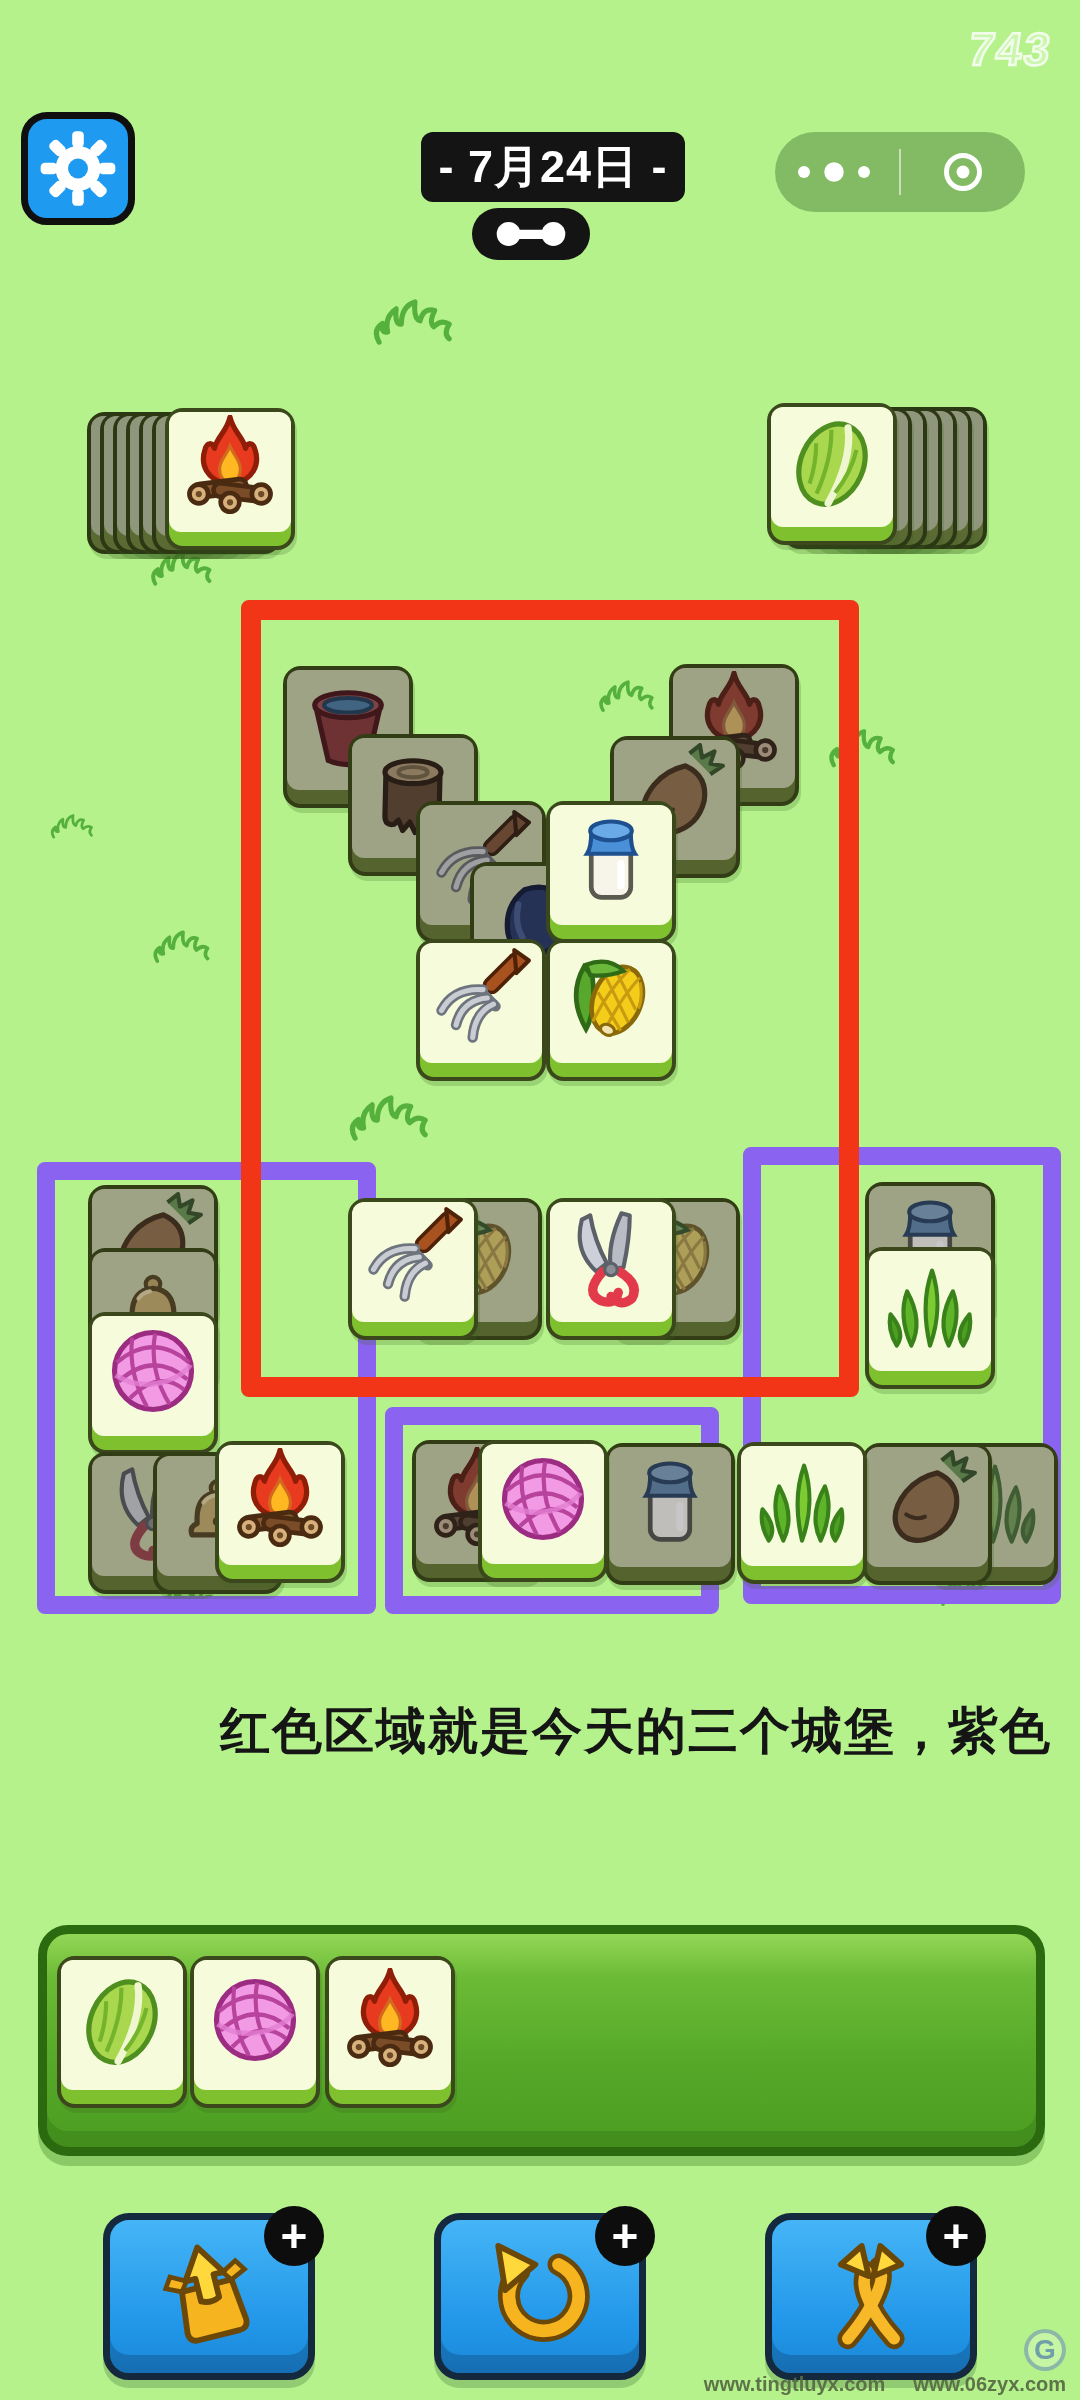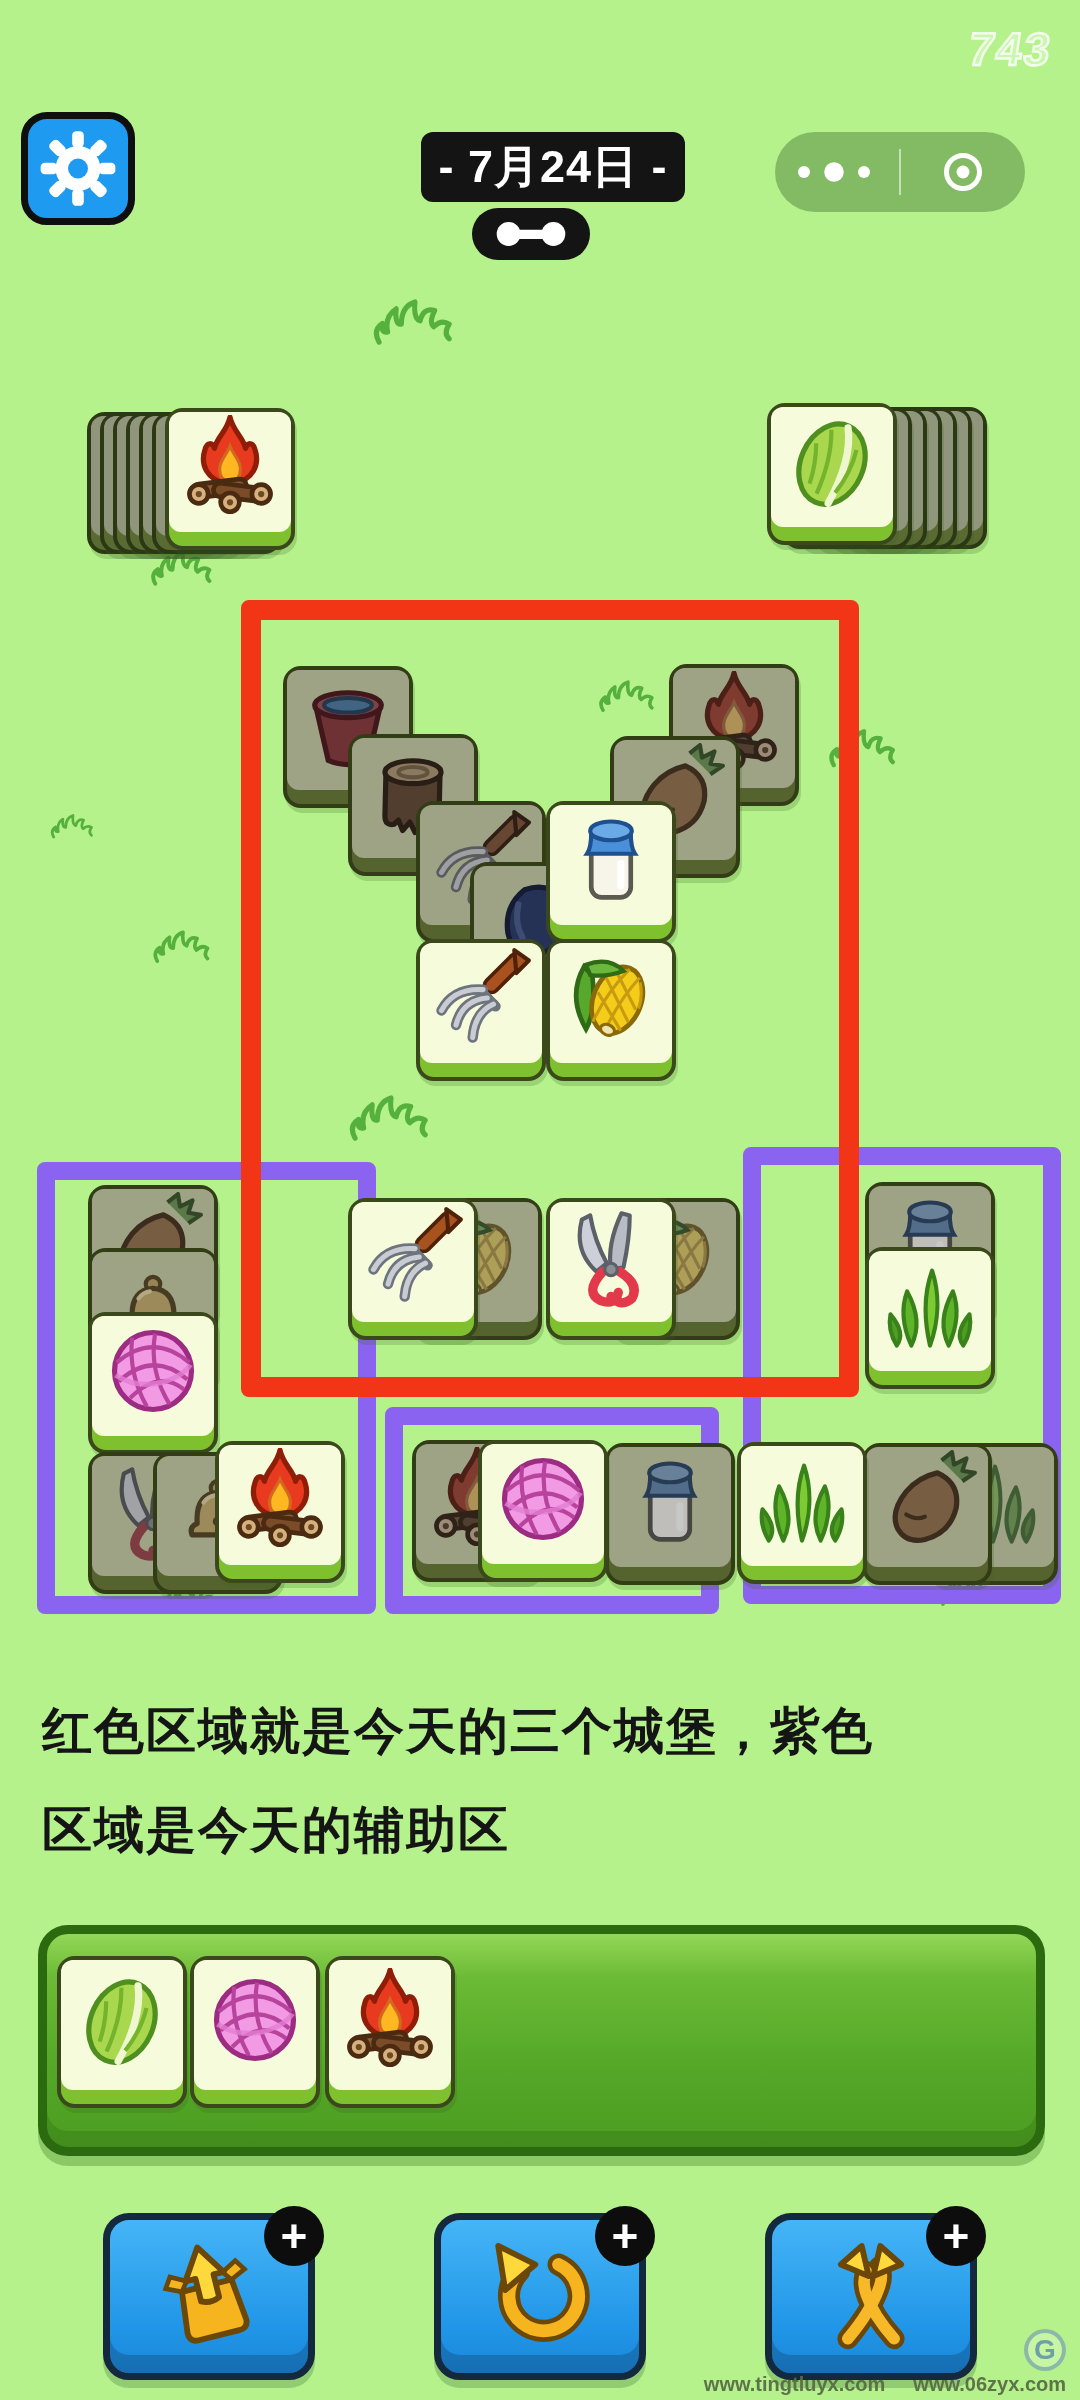--- a/index.html
+++ b/index.html
@@ -51,21 +51,21 @@
   .capsule{position:absolute;left:775px;top:132px;width:250px;height:80px;
         background:rgba(62,112,48,.42);border-radius:40px;display:flex;align-items:center;}
   .cap-half{flex:1;display:flex;align-items:center;justify-content:center;height:100%;background:none;border:none;}
   .cap-half .picon{display:block;}
   .cap-dots{width:92px;height:30px;}
   .cap-home{width:50px;height:50px;}
   .cap-divider{width:2px;height:46px;background:rgba(255,255,255,.55);}
 
   
   .caption{position:absolute;left:42px;top:1682px;width:1010px;z-index:5;font-size:50px;
-        font-weight:700;color:#151515;line-height:99px;letter-spacing:2px;}
+        font-weight:700;color:#151515;line-height:99px;letter-spacing:2px;text-align:right;}
 
   
   .tray{position:absolute;left:38px;top:1925px;width:1007px;height:231px;border-radius:30px;
         z-index:2;box-sizing:border-box;border:9px solid #2c6a10;
         background:linear-gradient(180deg,#93d757 0%,#6cbb36 20%,#55a828 60%,#4c9d22 100%);
         box-shadow:inset 0 -16px 0 rgba(20,70,5,.18),0 10px 0 rgba(44,106,16,.30);}
 
   
   .toolbar{position:absolute;inset:0;z-index:6;pointer-events:none;}
   .prop-btn{pointer-events:auto;position:absolute;top:2213px;width:212px;height:167px;border-radius:26px;
@@ -722,21 +722,20 @@
               <circle cx="50" cy="50" r="33" fill="none" stroke="#fff" stroke-width="10"></circle>
               <circle cx="50" cy="50" r="13" fill="#fff"></circle>
             </svg>
           </span>
       </button>
     </div>
   </div>
 
   <div class="caption">
     <div>红色区域就是今天的三个城堡，紫色</div>
-    <div>区域是今天的辅助区</div>
   </div>
 
   <div class="toolbar">
     <button class="prop-btn" style="left:103px">
       <span class="picon">
           <svg viewBox="0 0 100 100">
             <g transform="rotate(-14 50 50)">
               <path d="M28 42 L24 78 Q24 86 32 86 L68 86 Q76 86 76 78 L72 42 Z" fill="#f6b51e" stroke="#6b4708" stroke-width="5"></path>
               <path d="M28 42 L15 36 L21 27 L34 34 Z" fill="#f6b51e" stroke="#6b4708" stroke-width="4"></path>
               <path d="M72 42 L85 36 L79 27 L66 34 Z" fill="#f6b51e" stroke="#6b4708" stroke-width="4"></path>

